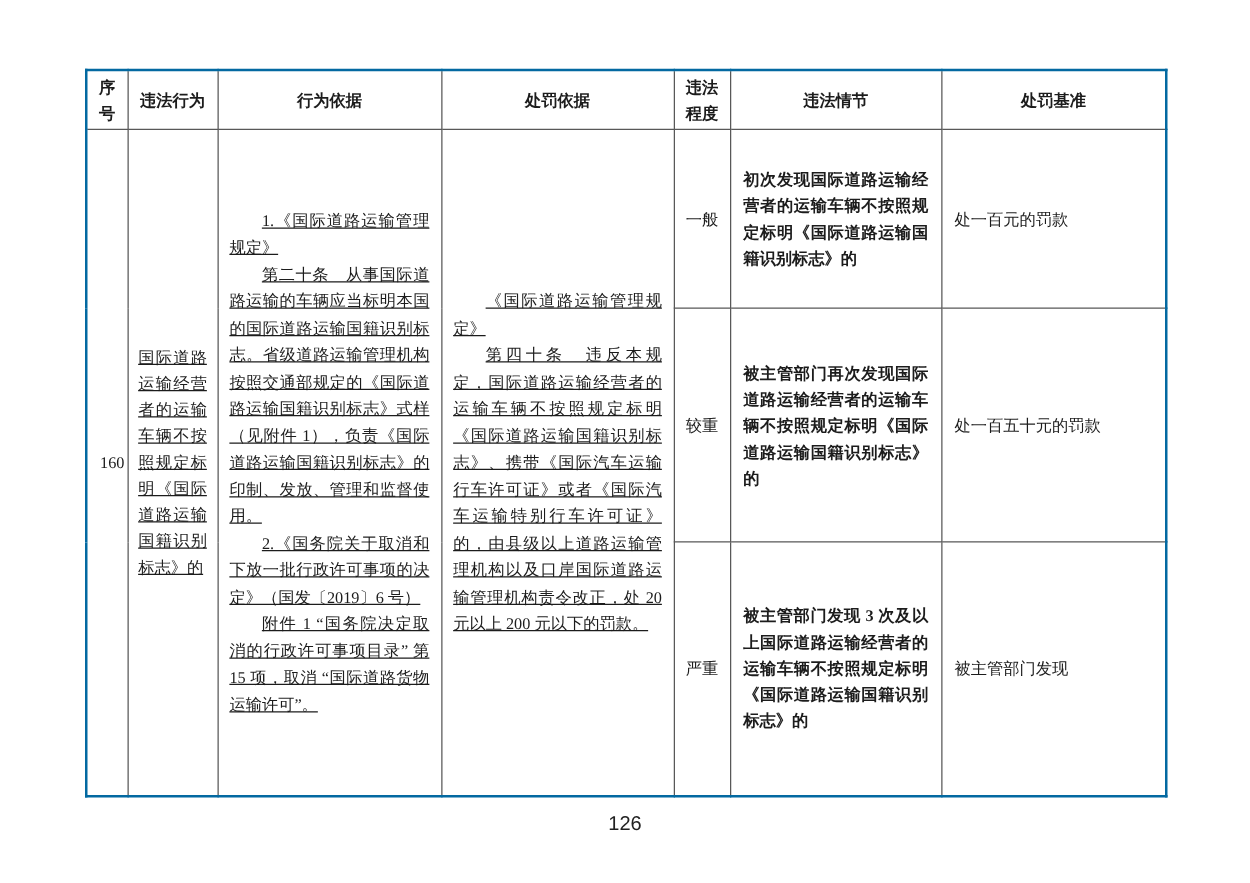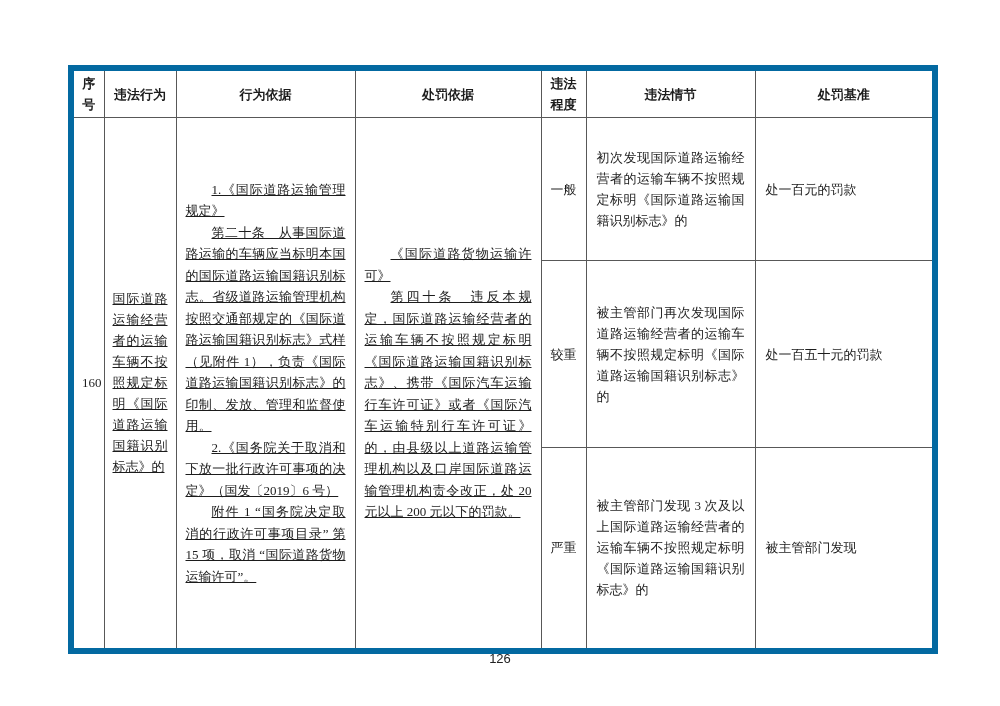--- a/index.html
+++ b/index.html
@@ -12,25 +12,25 @@
   .page {
     position: relative;
     width: 1000px;
     height: 706px;
     background: #ffffff;
     overflow: hidden;
   }
   table.reg-table {
     position: absolute;
     left: 68px;
-    top: 65px;
+    top: 55px;
     width: 864px;
     border-collapse: collapse;
     table-layout: fixed;
-    border: 6px solid #0369a1;
+    border: 2px solid #0369a1;
   }
   table.reg-table th,
   table.reg-table td {
     border: 1px solid #585858;
     vertical-align: middle;
     font-size: 13px;
     line-height: 21px;
     word-break: break-all;
   }
   thead th {
@@ -64,36 +64,37 @@
   }
   td.c-level {
     text-align: center;
     padding: 2px;
   }
   td.c-circ {
     padding: 6px 10px;
     text-align: justify;
     text-justify: inter-ideograph;
     line-height: 22px;
+    font-weight: bold;
   }
   td.c-bench {
     padding: 6px 10px;
     text-align: left;
     line-height: 22px;
   }
   tr.sev-row-0 { height: 143px; }
   tr.sev-row-1 { height: 187px; }
   tr.sev-row-2 { height: 203px; }
   .page-number {
     position: absolute;
     top: 651px;
     left: 0;
     width: 100%;
     text-align: center;
-    font-size: 13px;
+    font-size: 16px;
     font-family: "Liberation Sans", "DejaVu Sans", sans-serif;
     color: #222222;
   }
 </style>
 </head>
 <body>
 
 <div class="page">
 
   <table class="reg-table">
@@ -121,21 +122,21 @@
       <tr class="sev-row-0">
         <td class="c-id" rowspan="3">160</td>
         <td class="c-behavior" rowspan="3">国际道路运输经营者的运输车辆不按照规定标明《国际道路运输国籍识别标志》的</td>
         <td class="c-basis" rowspan="3">
           <p>1.《国际道路运输管理规定》</p>
           <p>第二十条　从事国际道路运输的车辆应当标明本国的国际道路运输国籍识别标志。省级道路运输管理机构按照交通部规定的《国际道路运输国籍识别标志》式样（见附件 1），负责《国际道路运输国籍识别标志》的印制、发放、管理和监督使用。</p>
           <p>2.《国务院关于取消和下放一批行政许可事项的决定》（国发〔2019〕6 号）</p>
           <p>附件 1 “国务院决定取消的行政许可事项目录” 第 15 项，取消 “国际道路货物运输许可”。</p>
         </td>
         <td class="c-penalty" rowspan="3">
-          <p>《国际道路货物运输许可》</p>
+          <p>《国际道路运输管理规定》</p>
           <p>第四十条　违反本规定，国际道路运输经营者的运输车辆不按照规定标明《国际道路运输国籍识别标志》、携带《国际汽车运输行车许可证》或者《国际汽车运输特别行车许可证》的，由县级以上道路运输管理机构以及口岸国际道路运输管理机构责令改正，处 20 元以上 200 元以下的罚款。</p>
         </td>
         <td class="c-level">一般</td>
         <td class="c-circ">初次发现国际道路运输经营者的运输车辆不按照规定标明《国际道路运输国籍识别标志》的</td>
         <td class="c-bench">处一百元的罚款</td>
       </tr>
       <tr class="sev-row-1">
         <td class="c-level">较重</td>
         <td class="c-circ">被主管部门再次发现国际道路运输经营者的运输车辆不按照规定标明《国际道路运输国籍识别标志》的</td>
         <td class="c-bench">处一百五十元的罚款</td>

